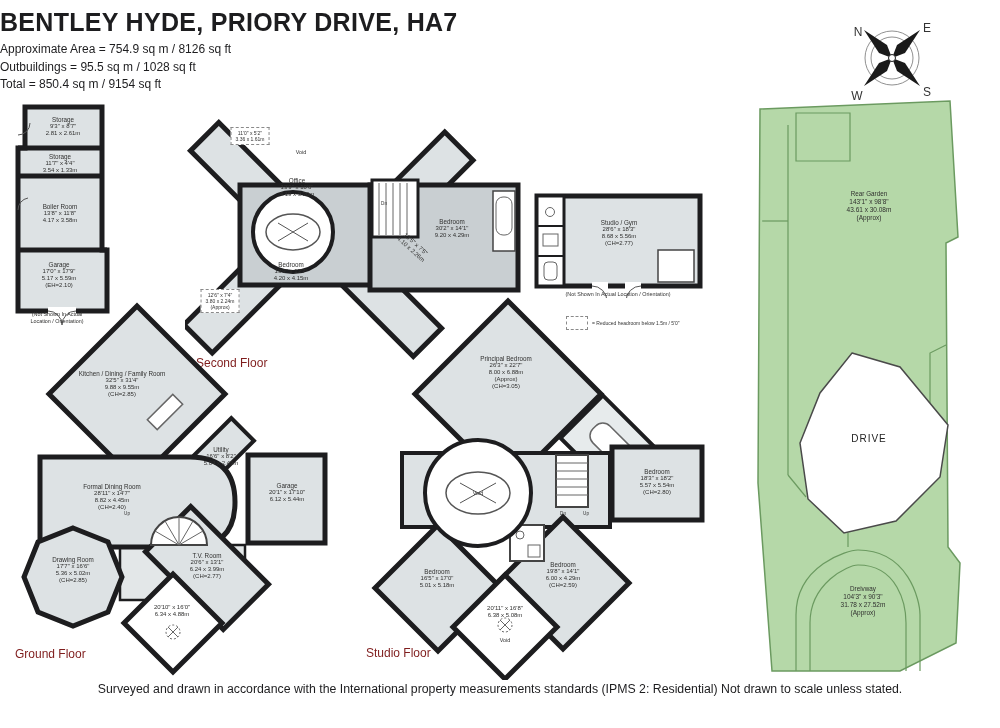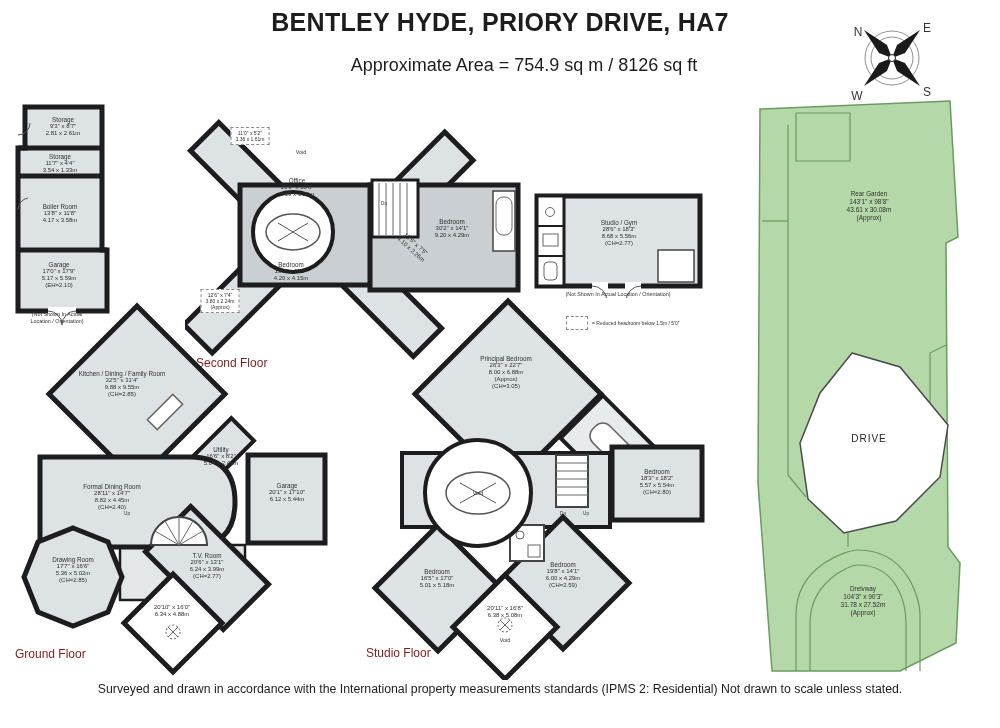--- a/index.html
+++ b/index.html
@@ -1,20 +1,20 @@
 <!DOCTYPE html>
 <html><head>
 <meta charset="utf-8">
 <style>
   html,body{margin:0;padding:0;background:#fff;}
   .page{position:relative;width:1000px;height:728px;background:#fff;overflow:hidden;
         font-family:"Liberation Sans","DejaVu Sans",sans-serif;color:#1d1d1f;}
-  .hdr{position:absolute;left:0;top:8px;width:1000px;text-align:center;}
+  .hdr{position:absolute;left:0;top:8px;width:1000px;text-align:left;}
   .hdr .title{font-size:25px;font-weight:800;letter-spacing:.3px;}
-  .hdr .sub{margin-top:20px;font-size:18px;line-height:17.5px;padding-left:48px;}
+  .hdr .sub{margin-top:4px;font-size:12px;line-height:17.5px;}
   .lbl{position:absolute;transform:translate(-50%,-50%);text-align:center;
        font-size:6px;line-height:7px;color:#30302f;white-space:nowrap;}
   .lbl span{display:block;}
   .lbl .nm{font-size:6.3px;}
   .lbl.md{font-size:6.5px;line-height:8px;}
   .lbl.rot42{transform:translate(-50%,-50%) rotate(42deg);}
   .dashbox{position:absolute;transform:translate(-50%,-50%);border:1px dashed #8a8a8a;
        background:#fff;font-size:5px;line-height:6px;text-align:center;padding:2px 4px;color:#333;}
   .dashbox span{display:block;}
   .tinytxt{position:absolute;transform:translate(-50%,-50%);font-size:4.6px;color:#333;white-space:nowrap;}
@@ -29,20 +29,22 @@
 </style>
 </head>
 <body>
 
 <div class="page">
 
   <div class="hdr">
     <div class="title">BENTLEY HYDE, PRIORY DRIVE, HA7</div>
     <div class="sub">
       <div>Approximate Area = 754.9 sq m / 8126 sq ft</div>
+      <div>Outbuildings = 95.5 sq m / 1028 sq ft</div>
+      <div>Total = 850.4 sq m / 9154 sq ft</div>
     </div>
   </div>
 
   <svg style="left:842px;top:12px" width="105" height="92" viewBox="0 0 105 92">
     <circle cx="50" cy="46" r="27" fill="none" stroke="#909090" stroke-width="1"></circle>
     <circle cx="50" cy="46" r="21" fill="none" stroke="#909090" stroke-width="1"></circle>
     <polygon points="50,46 63,41 78,18 55,33" fill="#1a1a1a"></polygon>
     <polygon points="50,46 37,51 22,74 45,59" fill="#1a1a1a"></polygon>
     <polygon points="50,46 45,33 22,18 37,41" fill="#1a1a1a"></polygon>
     <polygon points="50,46 55,59 78,74 63,51" fill="#1a1a1a"></polygon>

